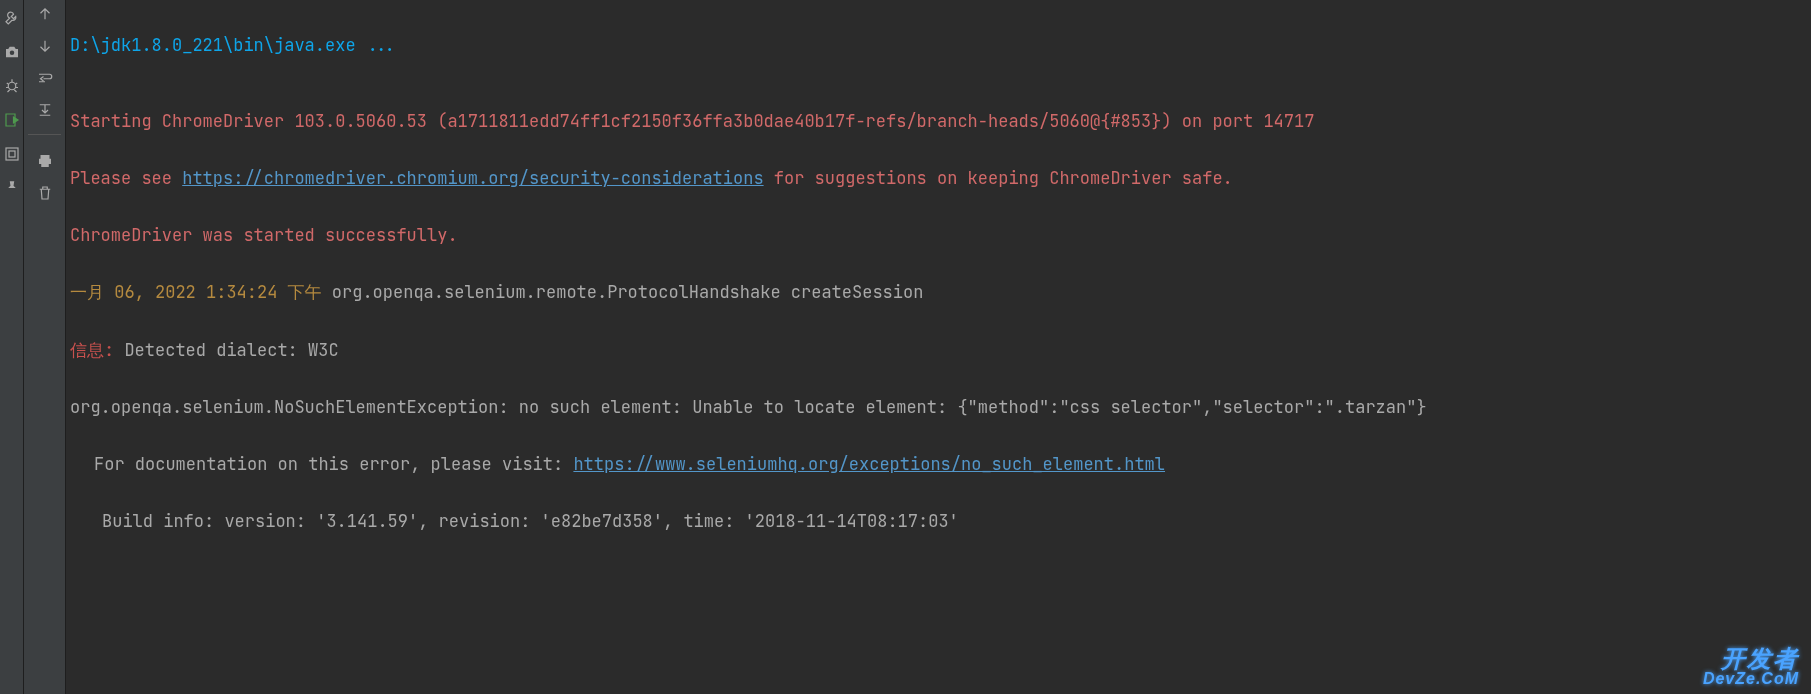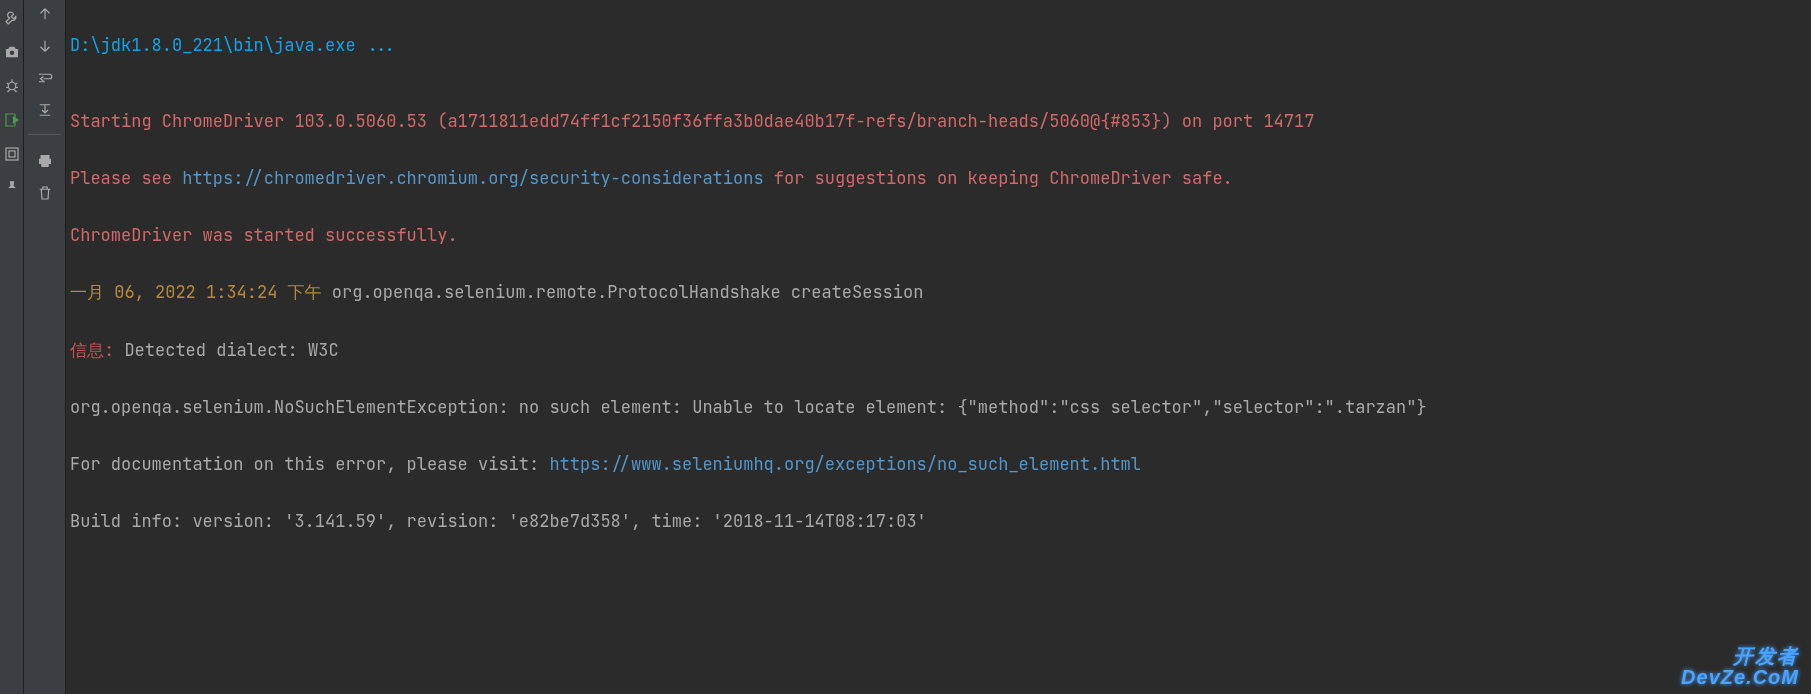--- a/index.html
+++ b/index.html
@@ -43,33 +43,33 @@
     flex:1;
     background:#2b2b2b;
     padding:2px 0 0 4px;
     white-space:pre;
     overflow:hidden;
     position:relative;
   }
   .line { color:#a9a9a9; }
   .cmd { color:#0ea5e9; }
   .err { color:#d16969; }
-  .link { color:#5396c9; cursor:pointer; }
+  .link { color:#5396c9; text-decoration:underline; cursor:pointer; }
   .date { color:#b58a3f; }
   .info { color:#c9514e; }
 
   .watermark {
     position:absolute; right:12px; bottom:6px;
     font-family:"Arial",sans-serif; font-weight:800; font-style:italic;
     color:#4aa3ff; text-shadow:0 0 4px #4aa3ff;
     text-align:right; white-space:normal;
     line-height:1.05;
   }
-  .watermark .cn { font-size:20px; letter-spacing:2px;margin-top:28px; }
-  .watermark .en { font-size:20px; letter-spacing:1px; }
+  .watermark .cn { font-size:24px; letter-spacing:2px;margin-top:28px; }
+  .watermark .en { font-size:16px; letter-spacing:1px; }
 </style>
 </head>
 <body>
 
 <div class="strip-a">
   <div class="ico">
       <svg viewBox="0 0 24 24">
         <path d="M14 7a4 4 0 1 0-5 5l-5 5 3 3 5-5a4 4 0 0 0 5-5l-3 3-3-3z"></path>
       </svg>
     </div>
@@ -139,22 +139,22 @@
 </div>
 
 <div class="console">
 <span class="cmd" style="display: block;">D:\jdk1.8.0_221\bin\java.exe ...</span>
 <span class="err" style="display: block; margin-top: 19px;">Starting ChromeDriver 103.0.5060.53 (a1711811edd74ff1cf2150f36ffa3b0dae40b17f-refs/branch-heads/5060@{#853}) on port 14717</span>
 <span class="err" style="display: block;"><span>Please see </span><span class="link">https://chromedriver.chromium.org/security-considerations</span><span> for suggestions on keeping ChromeDriver safe.</span></span>
 <span class="err" style="display: block;">ChromeDriver was started successfully.</span>
 <span class="line" style="display: block;"><span class="date">一月 06, 2022 1:34:24 下午</span><span> org.openqa.selenium.remote.ProtocolHandshake createSession</span></span>
 <span class="line" style="display: block;"><span class="info">信息:</span><span> Detected dialect: W3C</span></span>
 <span class="line" style="display: block;">org.openqa.selenium.NoSuchElementException: no such element: Unable to locate element: {"method":"css selector","selector":".tarzan"}</span>
-<span class="line" style="display: block;"><span>For documentation on this error, please visit: </span><span class="link">https://www.seleniumhq.org/exceptions/no_such_element.html</span></span>
-<span class="line" style="display: block;">Build info: version: '3.141.59', revision: 'e82be7d358', time: '2018-11-14T08:17:03'</span>
+<span class="line" style="display: block; margin-left: 24px;"><span>For documentation on this error, please visit: </span><span class="link">https://www.seleniumhq.org/exceptions/no_such_element.html</span></span>
+<span class="line" style="display: block; margin-left: 32px;">Build info: version: '3.141.59', revision: 'e82be7d358', time: '2018-11-14T08:17:03'</span>
 
 
 
 
 
 <span class="line" style="display: block;"></span>
 
 
   <div class="watermark">
     <div class="cn">开发者</div>

